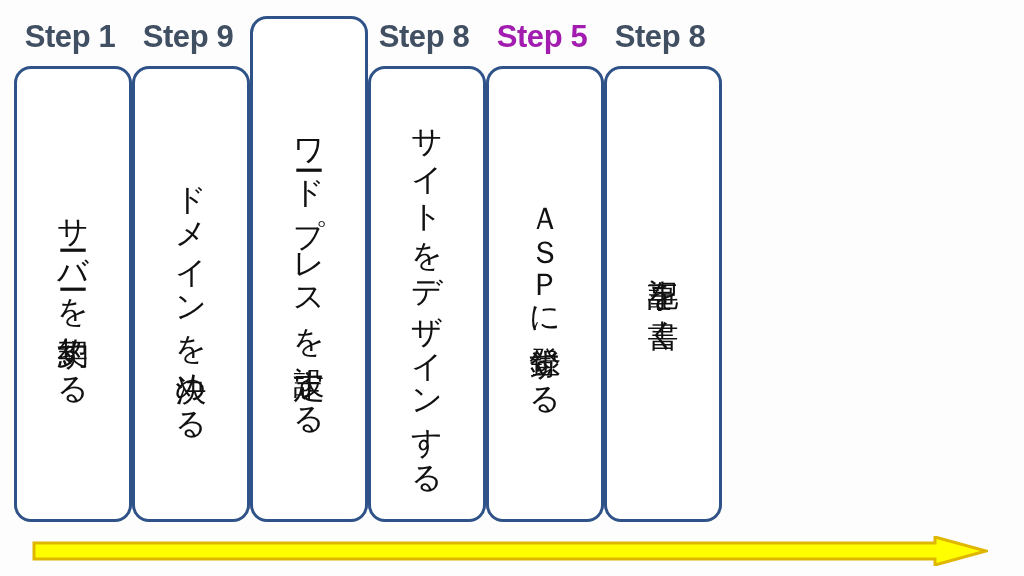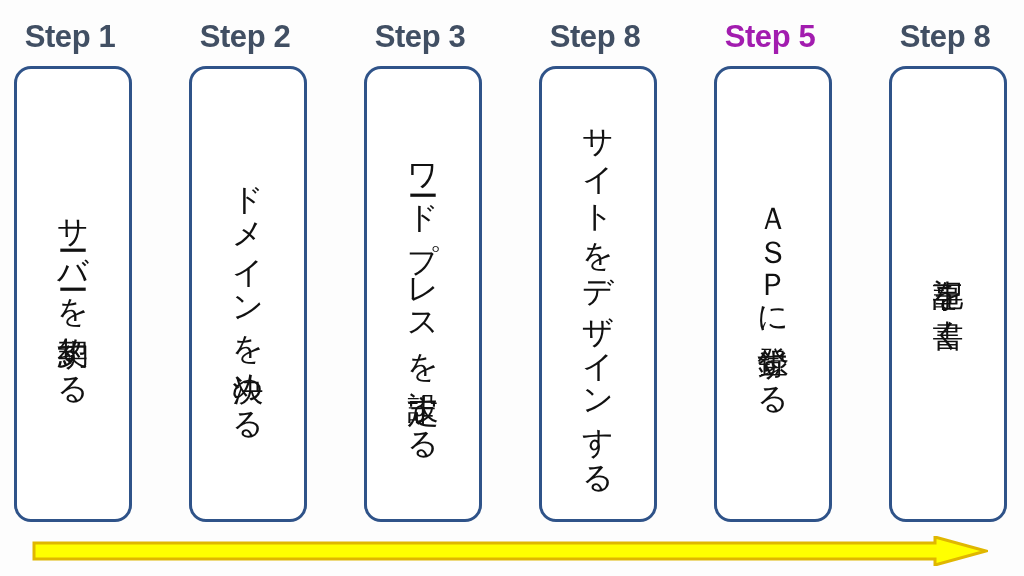--- a/index.html
+++ b/index.html
@@ -27,21 +27,20 @@
   .steps-row {
     position: absolute;
     left: 14px;
     top: 16px;
     width: 996px;
     height: 506px;
     display: flex;
     flex-direction: row;
     justify-content: flex-start;
     align-items: flex-start;
-    gap: 57px;
   }
 
   .step-col {
     width: 118px;
     height: 506px;
     display: flex;
     flex-direction: column;
     align-items: stretch;
     position: relative;
   }
@@ -108,28 +107,27 @@
   <div class="steps-row">
 
     <div class="step-col">
       <div class="step-label" style="color: rgb(65, 79, 99);">Step 1</div>
       <div class="step-box" style="border-color: rgb(47, 83, 137); background: rgb(255, 255, 255);">
         <div class="step-text" style="color: rgb(17, 17, 17);">サーバーを契約する</div>
       </div>
     </div>
 
     <div class="step-col">
-      <div class="step-label" style="color: rgb(65, 79, 99);">Step 2</div>
+      <div class="step-label" style="color: rgb(65, 79, 99);">Step 9</div>
       <div class="step-box" style="border-color: rgb(47, 83, 137); background: rgb(255, 255, 255);">
         <div class="step-text" style="color: rgb(17, 17, 17);">ドメインを決める</div>
       </div>
     </div>
 
     <div class="step-col">
-      <div class="step-label" style="color: rgb(65, 79, 99);">Step 3</div>
       <div class="step-box" style="border-color: rgb(47, 83, 137); background: rgb(255, 255, 255);">
         <div class="step-text" style="color: rgb(17, 17, 17);">ワードプレスを設定する</div>
       </div>
     </div>
 
     <div class="step-col">
       <div class="step-label" style="color: rgb(65, 79, 99);">Step 8</div>
       <div class="step-box" style="border-color: rgb(47, 83, 137); background: rgb(255, 255, 255);">
         <div class="step-text" style="color: rgb(17, 17, 17);">サイトをデザインする</div>
       </div>

